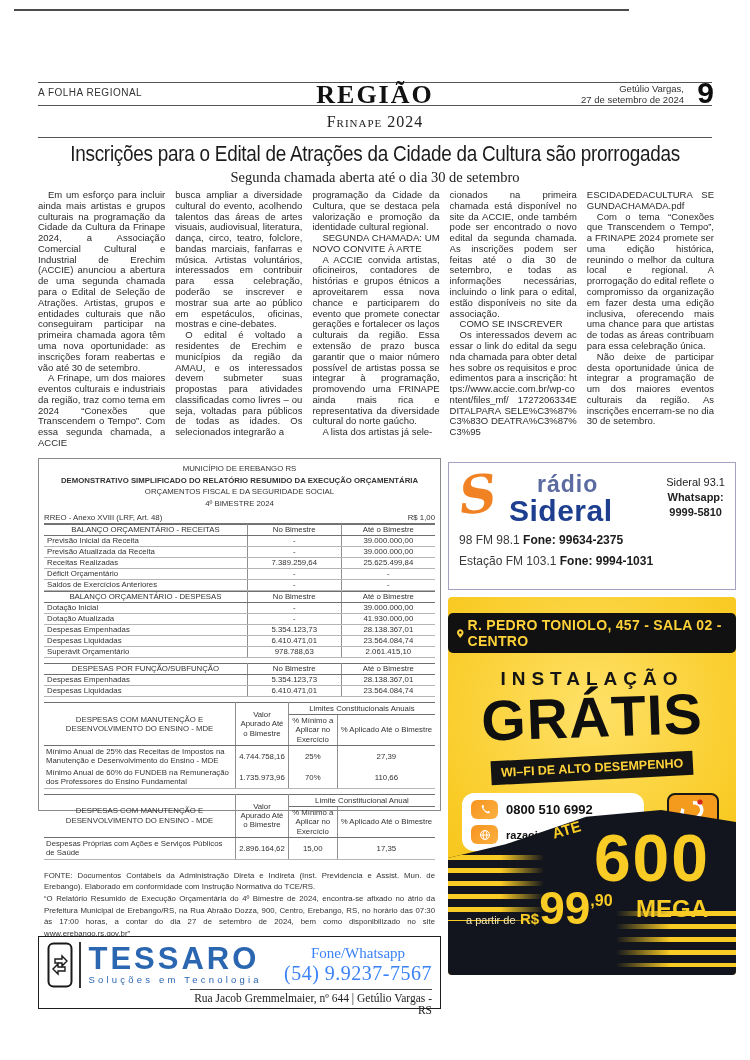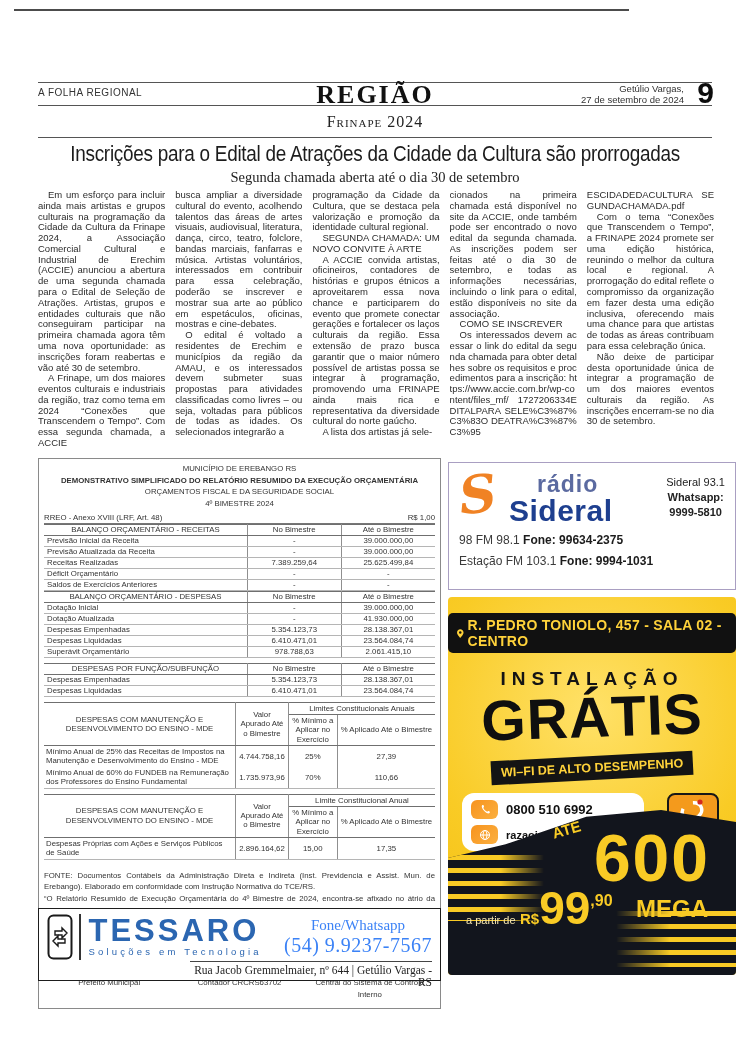--- a/index.html
+++ b/index.html
@@ -25,21 +25,21 @@
     font-family:"Liberation Serif", serif; font-size:14.5px; color:#222; }
 
   
   .cols { position:absolute; left:38px; top:190px; width:676px; height:268px; display:flex; gap:10px; overflow:hidden; }
   .col { flex:1; font-size:9.5px; line-height:1.135; text-align:justify; color:#2b2b2b; overflow:hidden; hyphens:auto; }
   .col p { margin:0; }
   .col p.ind { text-indent:10px; }
   .col p.url { word-break:break-all; }
 
   
-  .finbox { position:absolute; left:38px; top:458px; width:403px; height:551px;
+  .finbox { position:absolute; left:38px; top:458px; width:403px; height:353px;
     border:1px solid #8a8a8a; padding:4px 5px 0 5px; font-size:7.8px; color:#333; }
   .finbox .t { text-align:center; line-height:1.5; }
   .finbox .t.b { font-weight:bold; }
   .anexo { display:flex; justify-content:space-between; border-bottom:1px solid #777;
     margin-top:3px; padding-bottom:1px; }
   table.fin { width:100%; border-collapse:collapse; table-layout:fixed; }
   table.fin td { border:1px solid #b5b5b5; border-left:1px solid #8f8f8f; border-right:1px solid #8f8f8f;
     padding:0 3px; height:11px; vertical-align:middle; }
   table.fin td:first-child { border-left:none; }
   table.fin td:last-child { border-right:none; }
@@ -108,21 +108,21 @@
   .rz-600 { position:absolute; right:26px; top:22px; font-size:66px; font-weight:800; letter-spacing:2px;
     color:#f9cb25; line-height:1; }
   .rz-mega { position:absolute; right:28px; top:92px; font-size:24px; font-weight:800; color:#f9cb25; }
   .rz-price { position:absolute; left:18px; top:86px; color:#f9cb25; }
   .rz-price .pp { font-size:11px; color:#f5e6b0; }
   .rz-price .cur { font-size:15px; font-weight:800; }
   .rz-price .val { font-size:46px; font-weight:800; line-height:.85; }
   .rz-price .cents { font-size:16px; font-weight:800; vertical-align:18px; }
 
   
-  .tessaro { position:absolute; left:38px; top:908px; width:403px; height:73px; border:1.5px solid #1d1d1d;
+  .tessaro { position:absolute; left:38px; top:936px; width:403px; height:73px; border:1.5px solid #1d1d1d;
     background:#fff; padding:6px 8px; }
   .ts-flex { display:flex; align-items:center; height:44px; }
   .ts-divider { width:1.5px; height:46px; background:#333; margin:0 8px 0 6px; }
   .ts-name { color:#2b66b1; font-weight:700; font-size:31px; letter-spacing:3px; line-height:.9; }
   .ts-sub { color:#2b66b1; font-size:9.5px; letter-spacing:3.2px; margin-top:2px; }
   .ts-right { margin-left:auto; text-align:center; font-family:"Liberation Serif", serif; color:#3b82f6; }
   .ts-fone { font-size:15px; }
   .ts-phone { font-size:20px; letter-spacing:.5px; }
   .ts-addr { font-family:"Liberation Serif", serif; font-size:11.5px; color:#222; text-align:right;
     border-top:1px solid #444; width:242px; margin-left:auto; padding-top:2px; margin-top:2px; }

